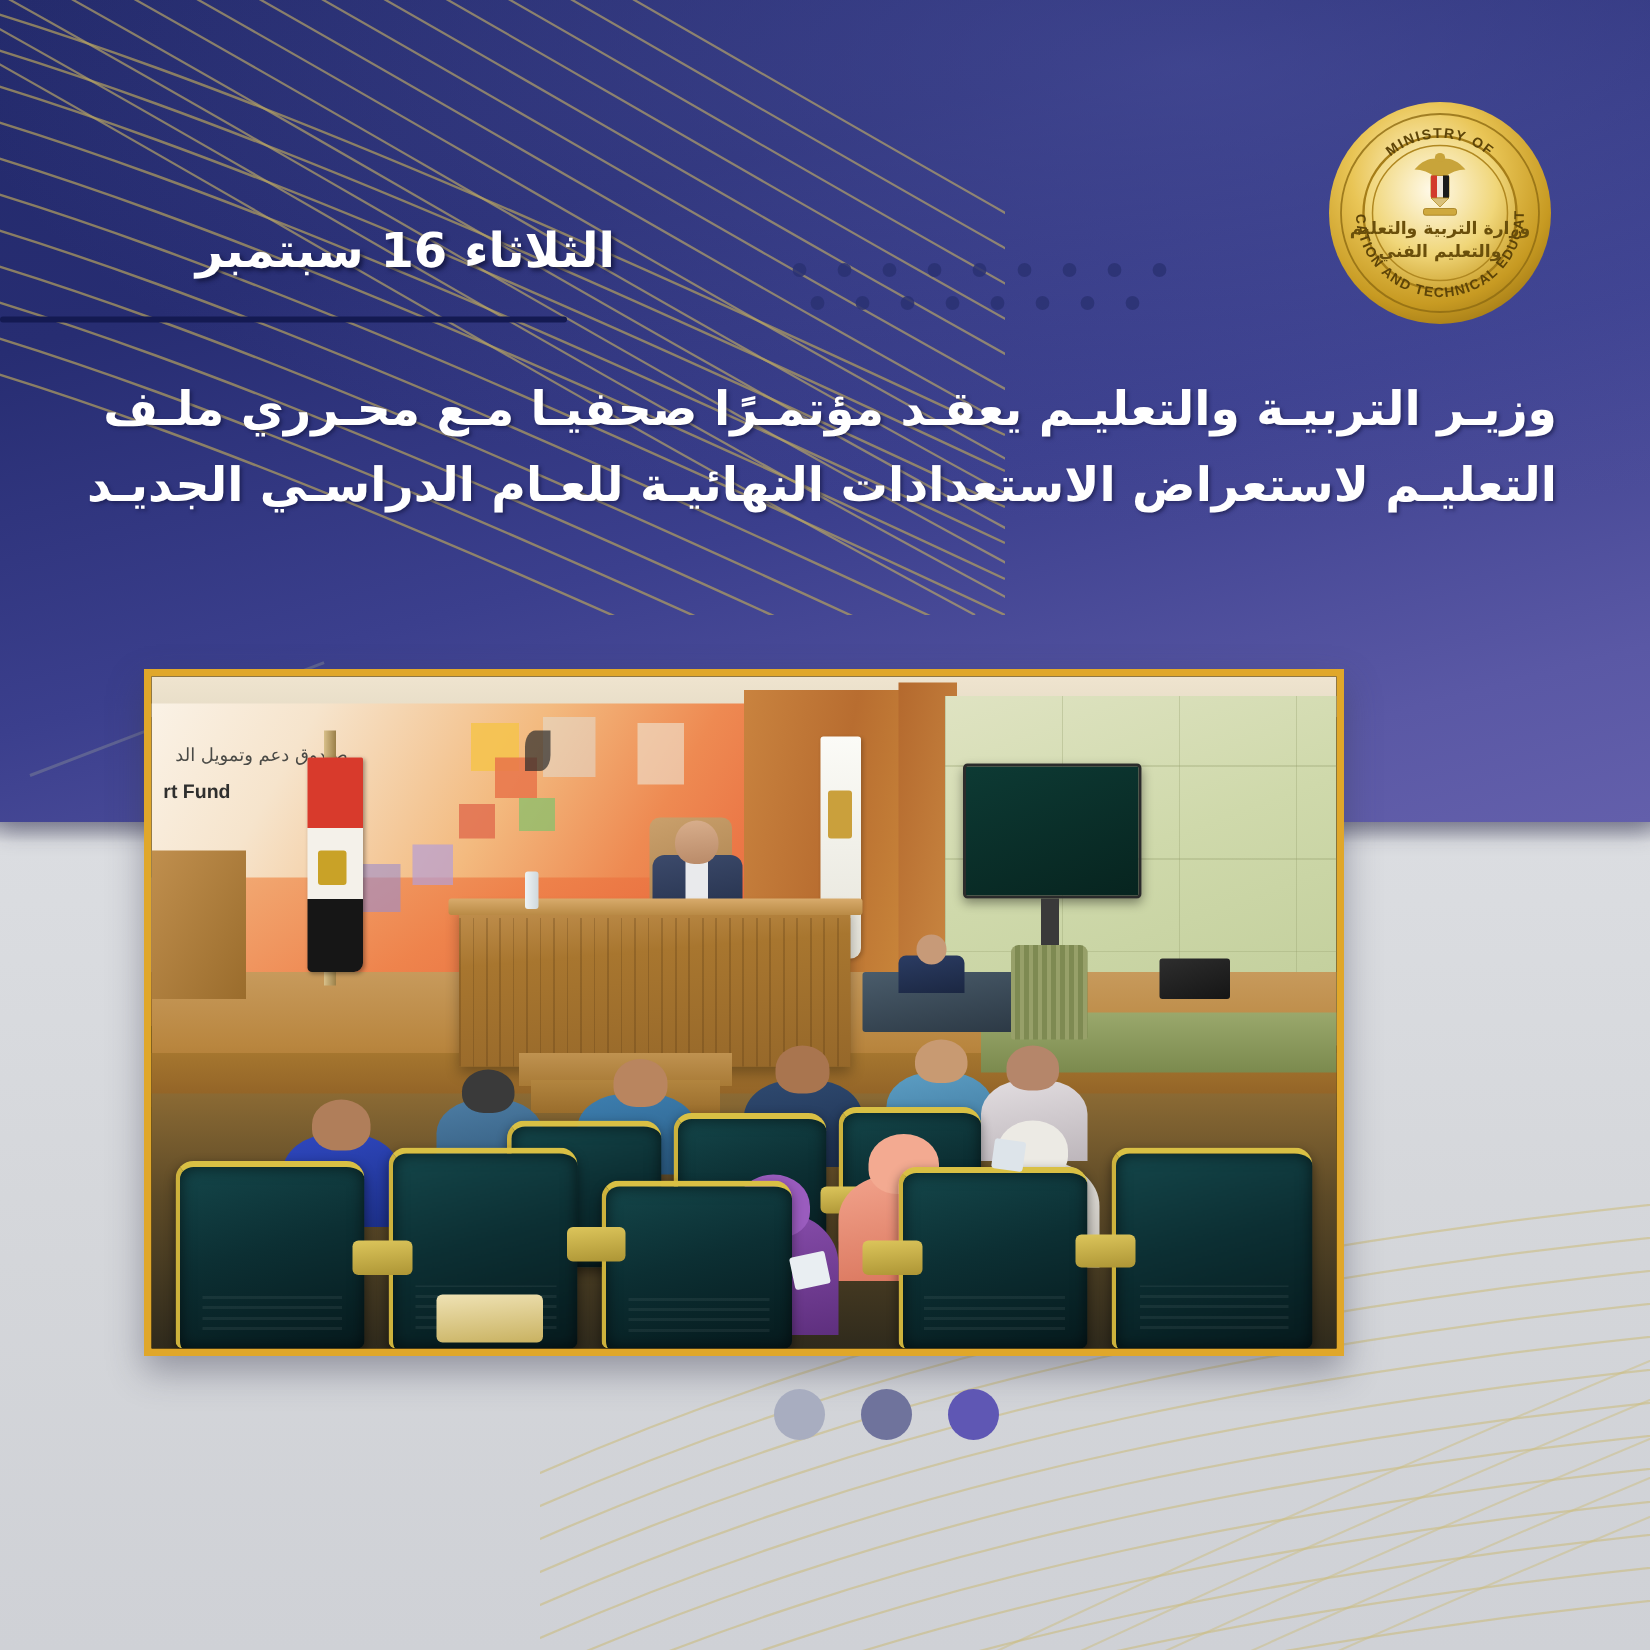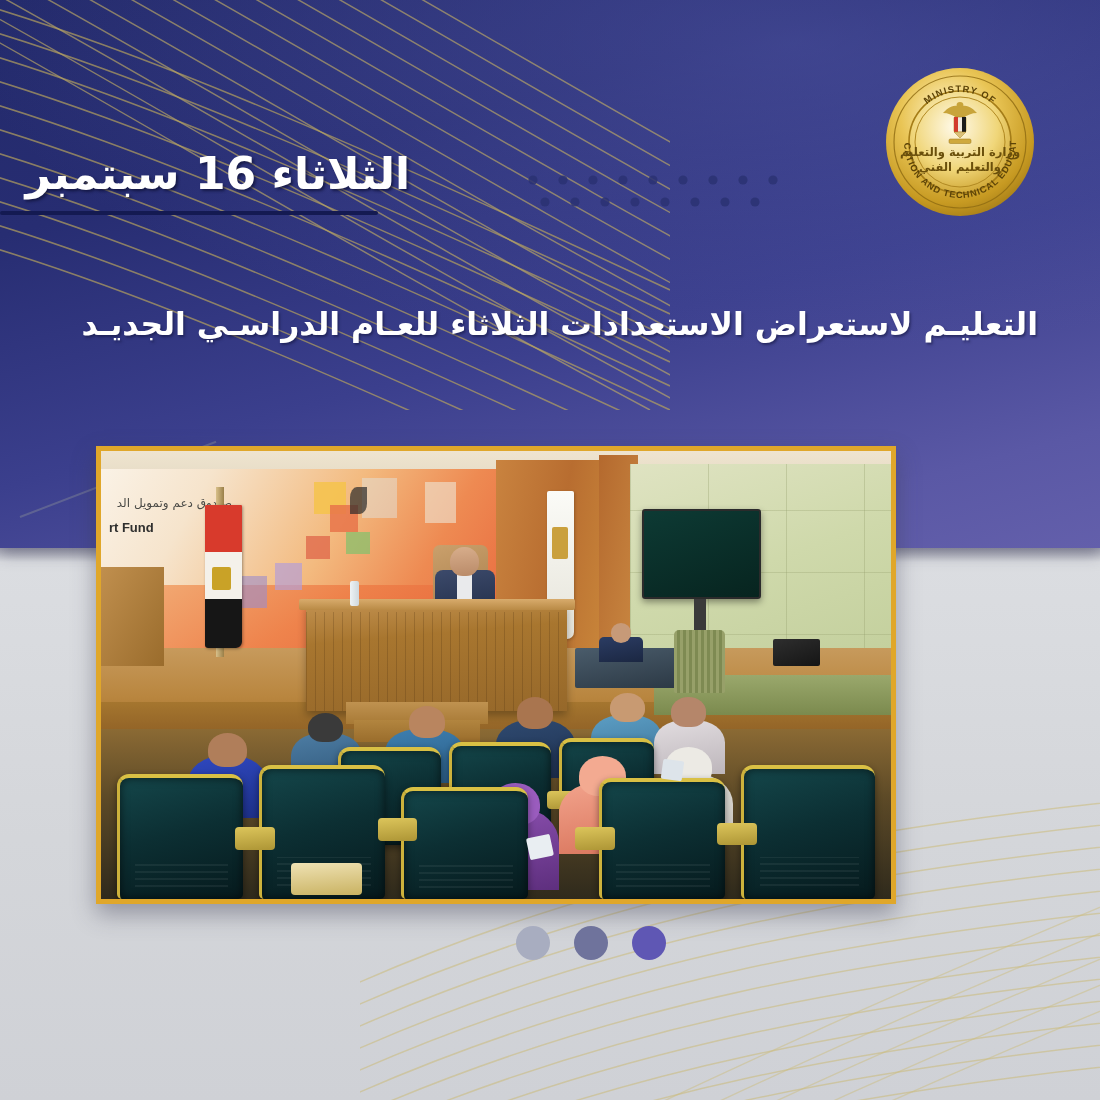--- a/index.html
+++ b/index.html
@@ -50,21 +50,21 @@
   }
 
   
   .date-wrap{
     position:absolute; right:690px; top:148px;
     text-align:right;
   }
   .date-text{
     direction:rtl;
     font-family:"DejaVu Sans", sans-serif;
-    font-size:44px; font-weight:bold;
+    font-size:32px; font-weight:bold;
     color:#ffffff; letter-spacing:0px;
     text-shadow:2px 2px 3px rgba(15,18,55,.75);
     white-space:nowrap;
   }
   .date-rule{
     position:absolute; left:0; top:211px; width:378px; height:4px;
     background:#141a52; border-radius:2px;
   }
 
   
@@ -300,22 +300,23 @@
           <circle cx="232" cy="30" r="4.6"></circle>
       </g>
     </svg>
 
     <div class="date-wrap">
       <div class="date-text">الثلاثاء 16 سبتمبر</div>
     </div>
     <div class="date-rule"></div>
 
     <div class="headline">
+      <span>وزيـر التربيـة والتعليـم يعقـد مؤتمـرًا صحفيـا مـع محـرري ملـف</span>
       <br>
-      <span>التعليـم لاستعراض الاستعدادات الثلاثاء للعـام الدراسـي الجديـد</span>
+      <span>التعليـم لاستعراض الاستعدادات النهائيـة للعـام الدراسـي الجديـد</span>
     </div>
 
     <svg class="seal" viewBox="0 0 152 152">
       <defs>
         <radialGradient id="gld" cx="42%" cy="32%" r="76%">
           <stop offset="0%" stop-color="#fff6d0"></stop>
           <stop offset="42%" stop-color="#e9c556"></stop>
           <stop offset="78%" stop-color="#c79a22"></stop>
           <stop offset="100%" stop-color="#9b7414"></stop>
         </radialGradient>

